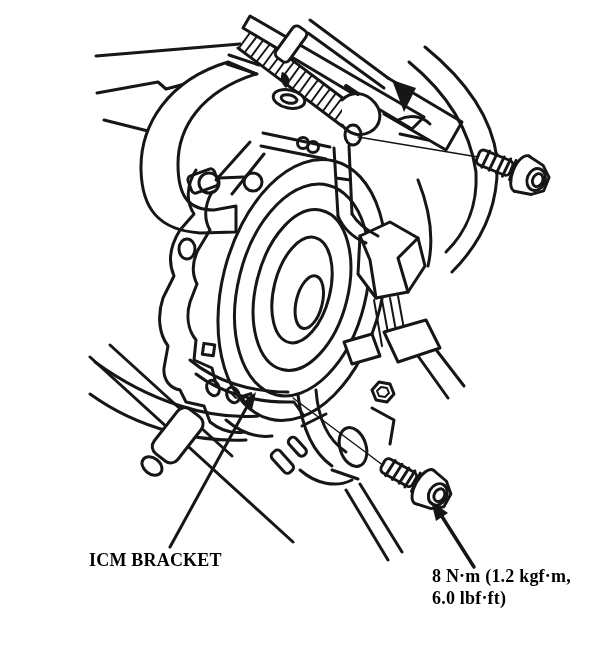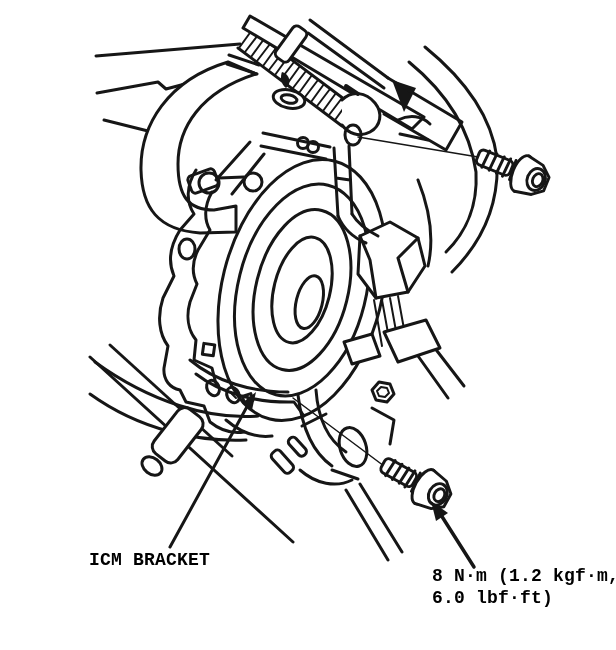--- a/index.html
+++ b/index.html
@@ -1,18 +1,18 @@
 <!DOCTYPE html>
 <html><head>
 <meta charset="utf-8">
 <style>
   html,body{margin:0;padding:0;background:#fff;}
   .stage{
     position:relative;width:616px;height:650px;background:#ffffff;overflow:hidden;
-    font-family:Liberation Mono, monospace;
+    font-family:Liberation Serif, serif;
   }
   .lineart{position:absolute;left:0;top:0;}
   .callout-label{
     position:absolute;color:#000;font-weight:700;font-size:18px;line-height:22px;
     letter-spacing:0.2px;white-space:nowrap;
   }
   #icm-label{left:89px;top:549px;}
   #spec-label{left:432px;top:565px;}
 </style>
 </head>

